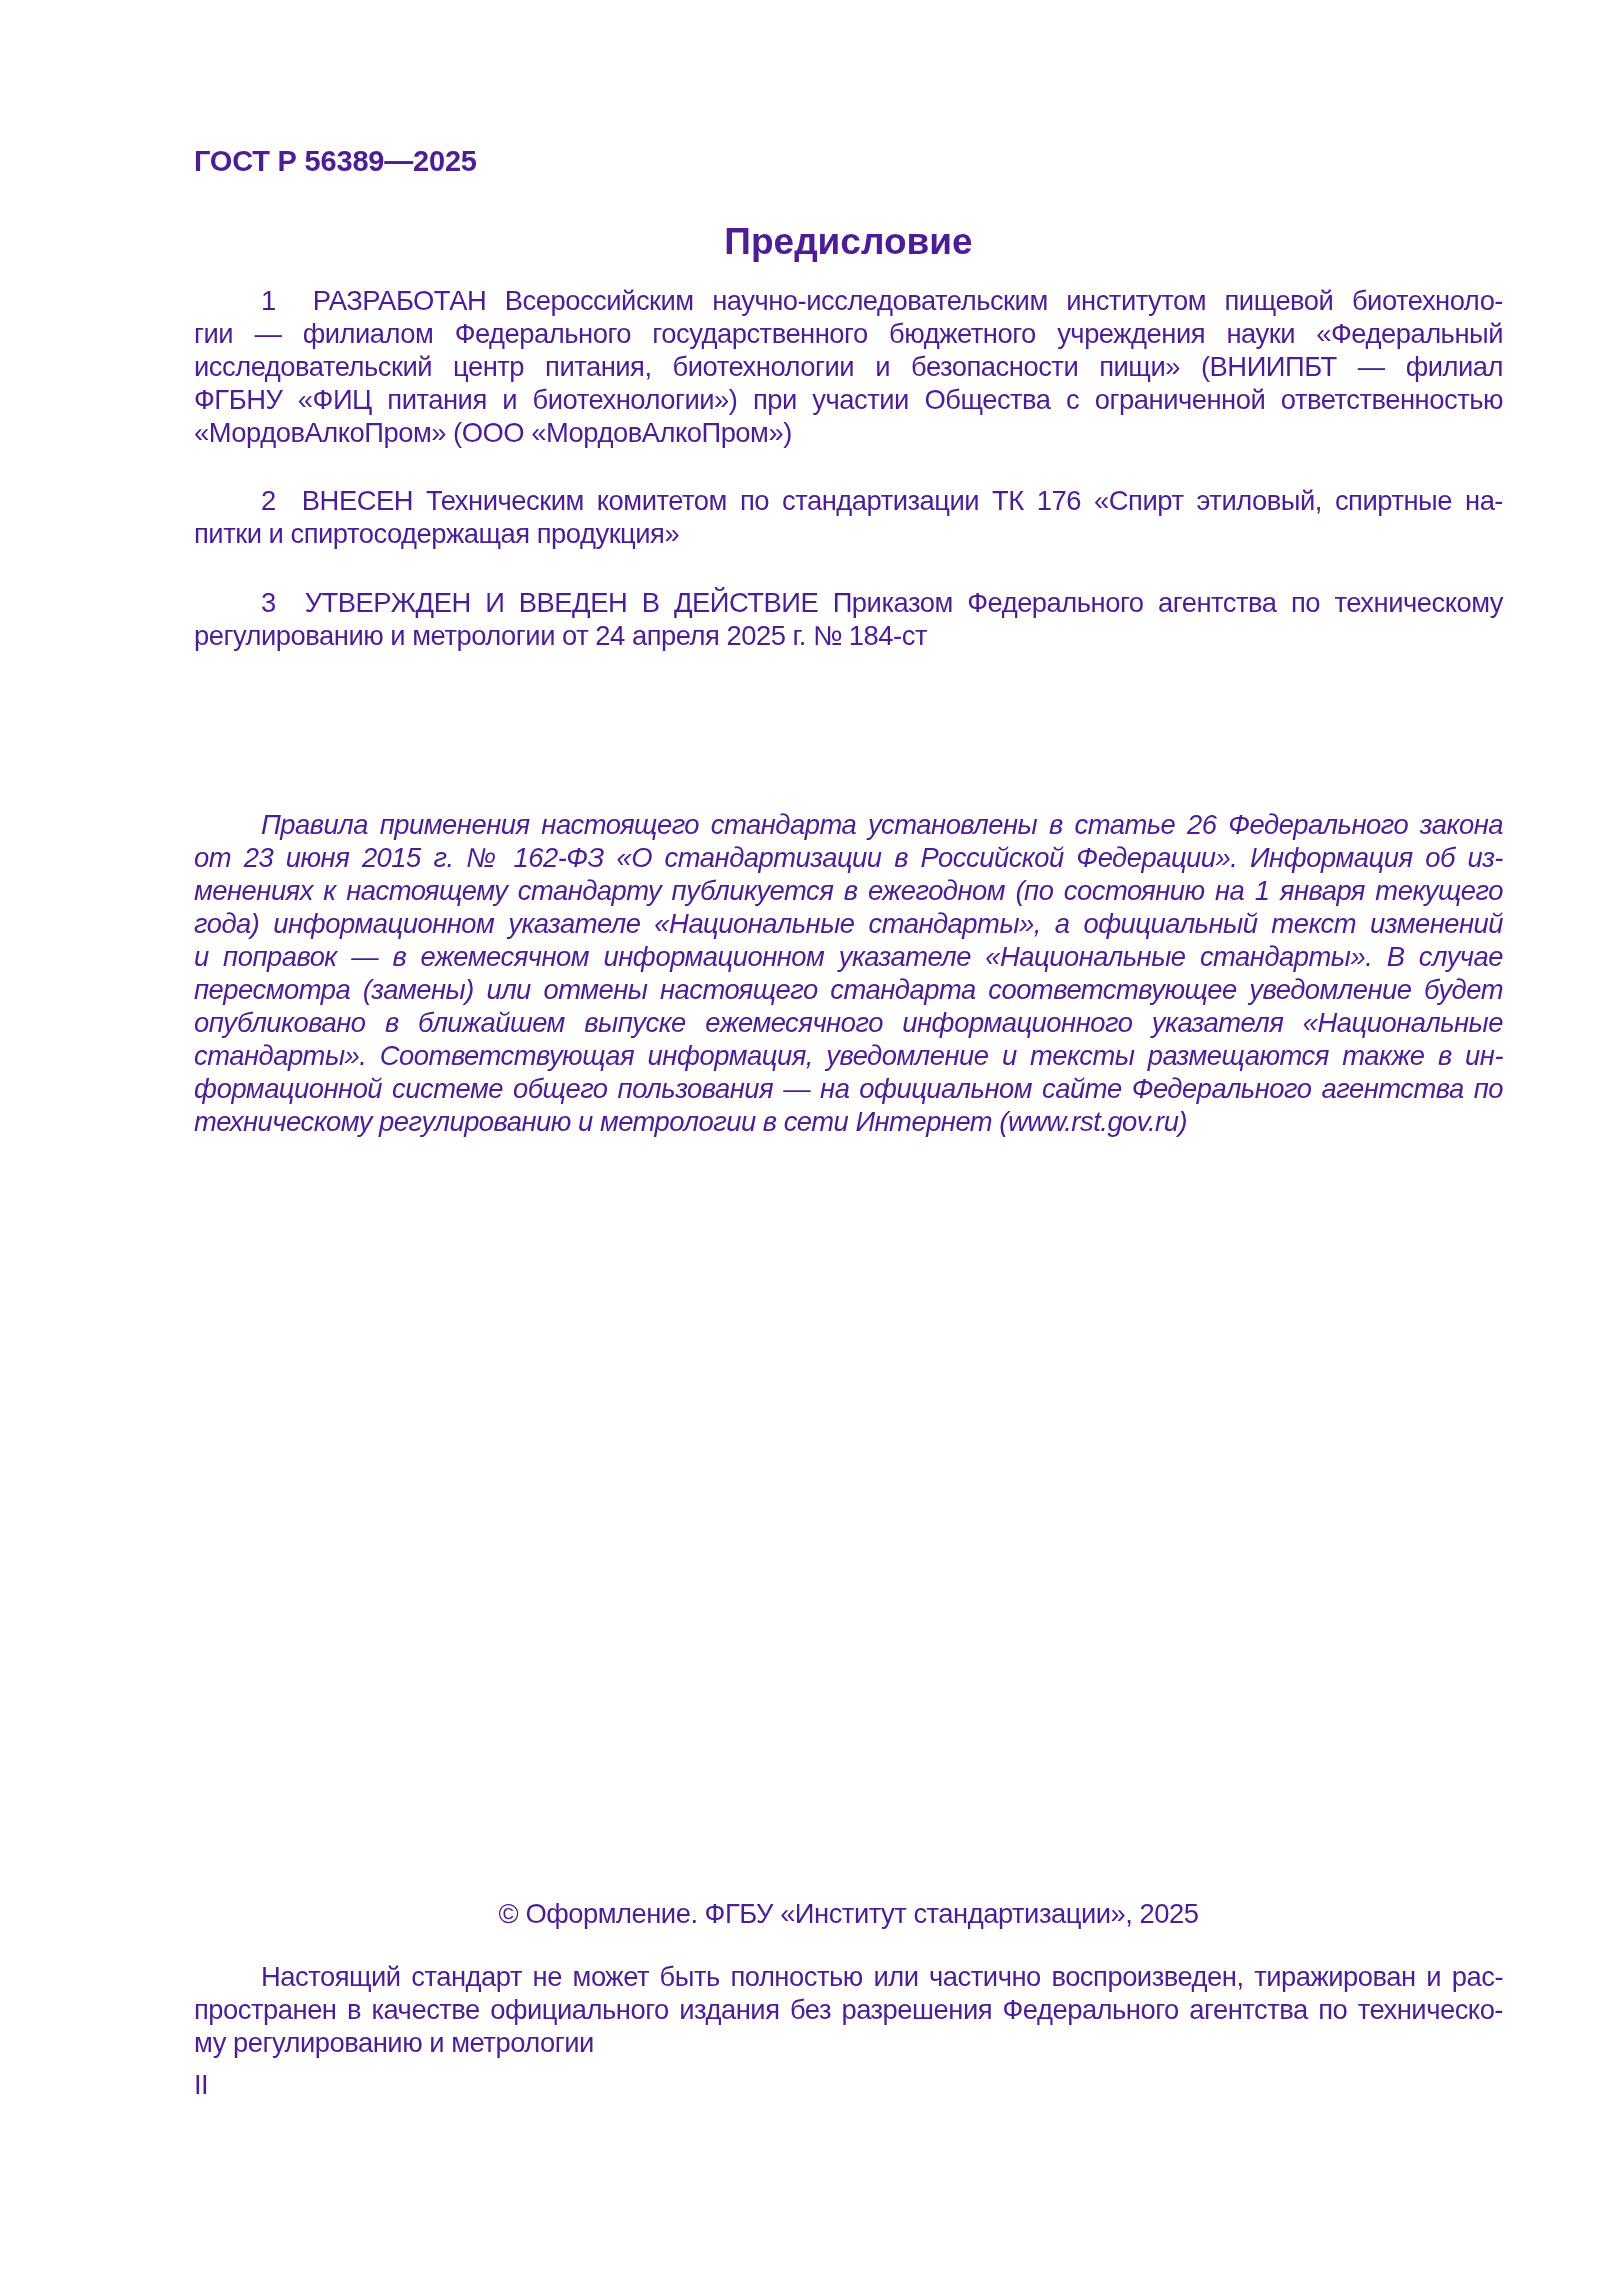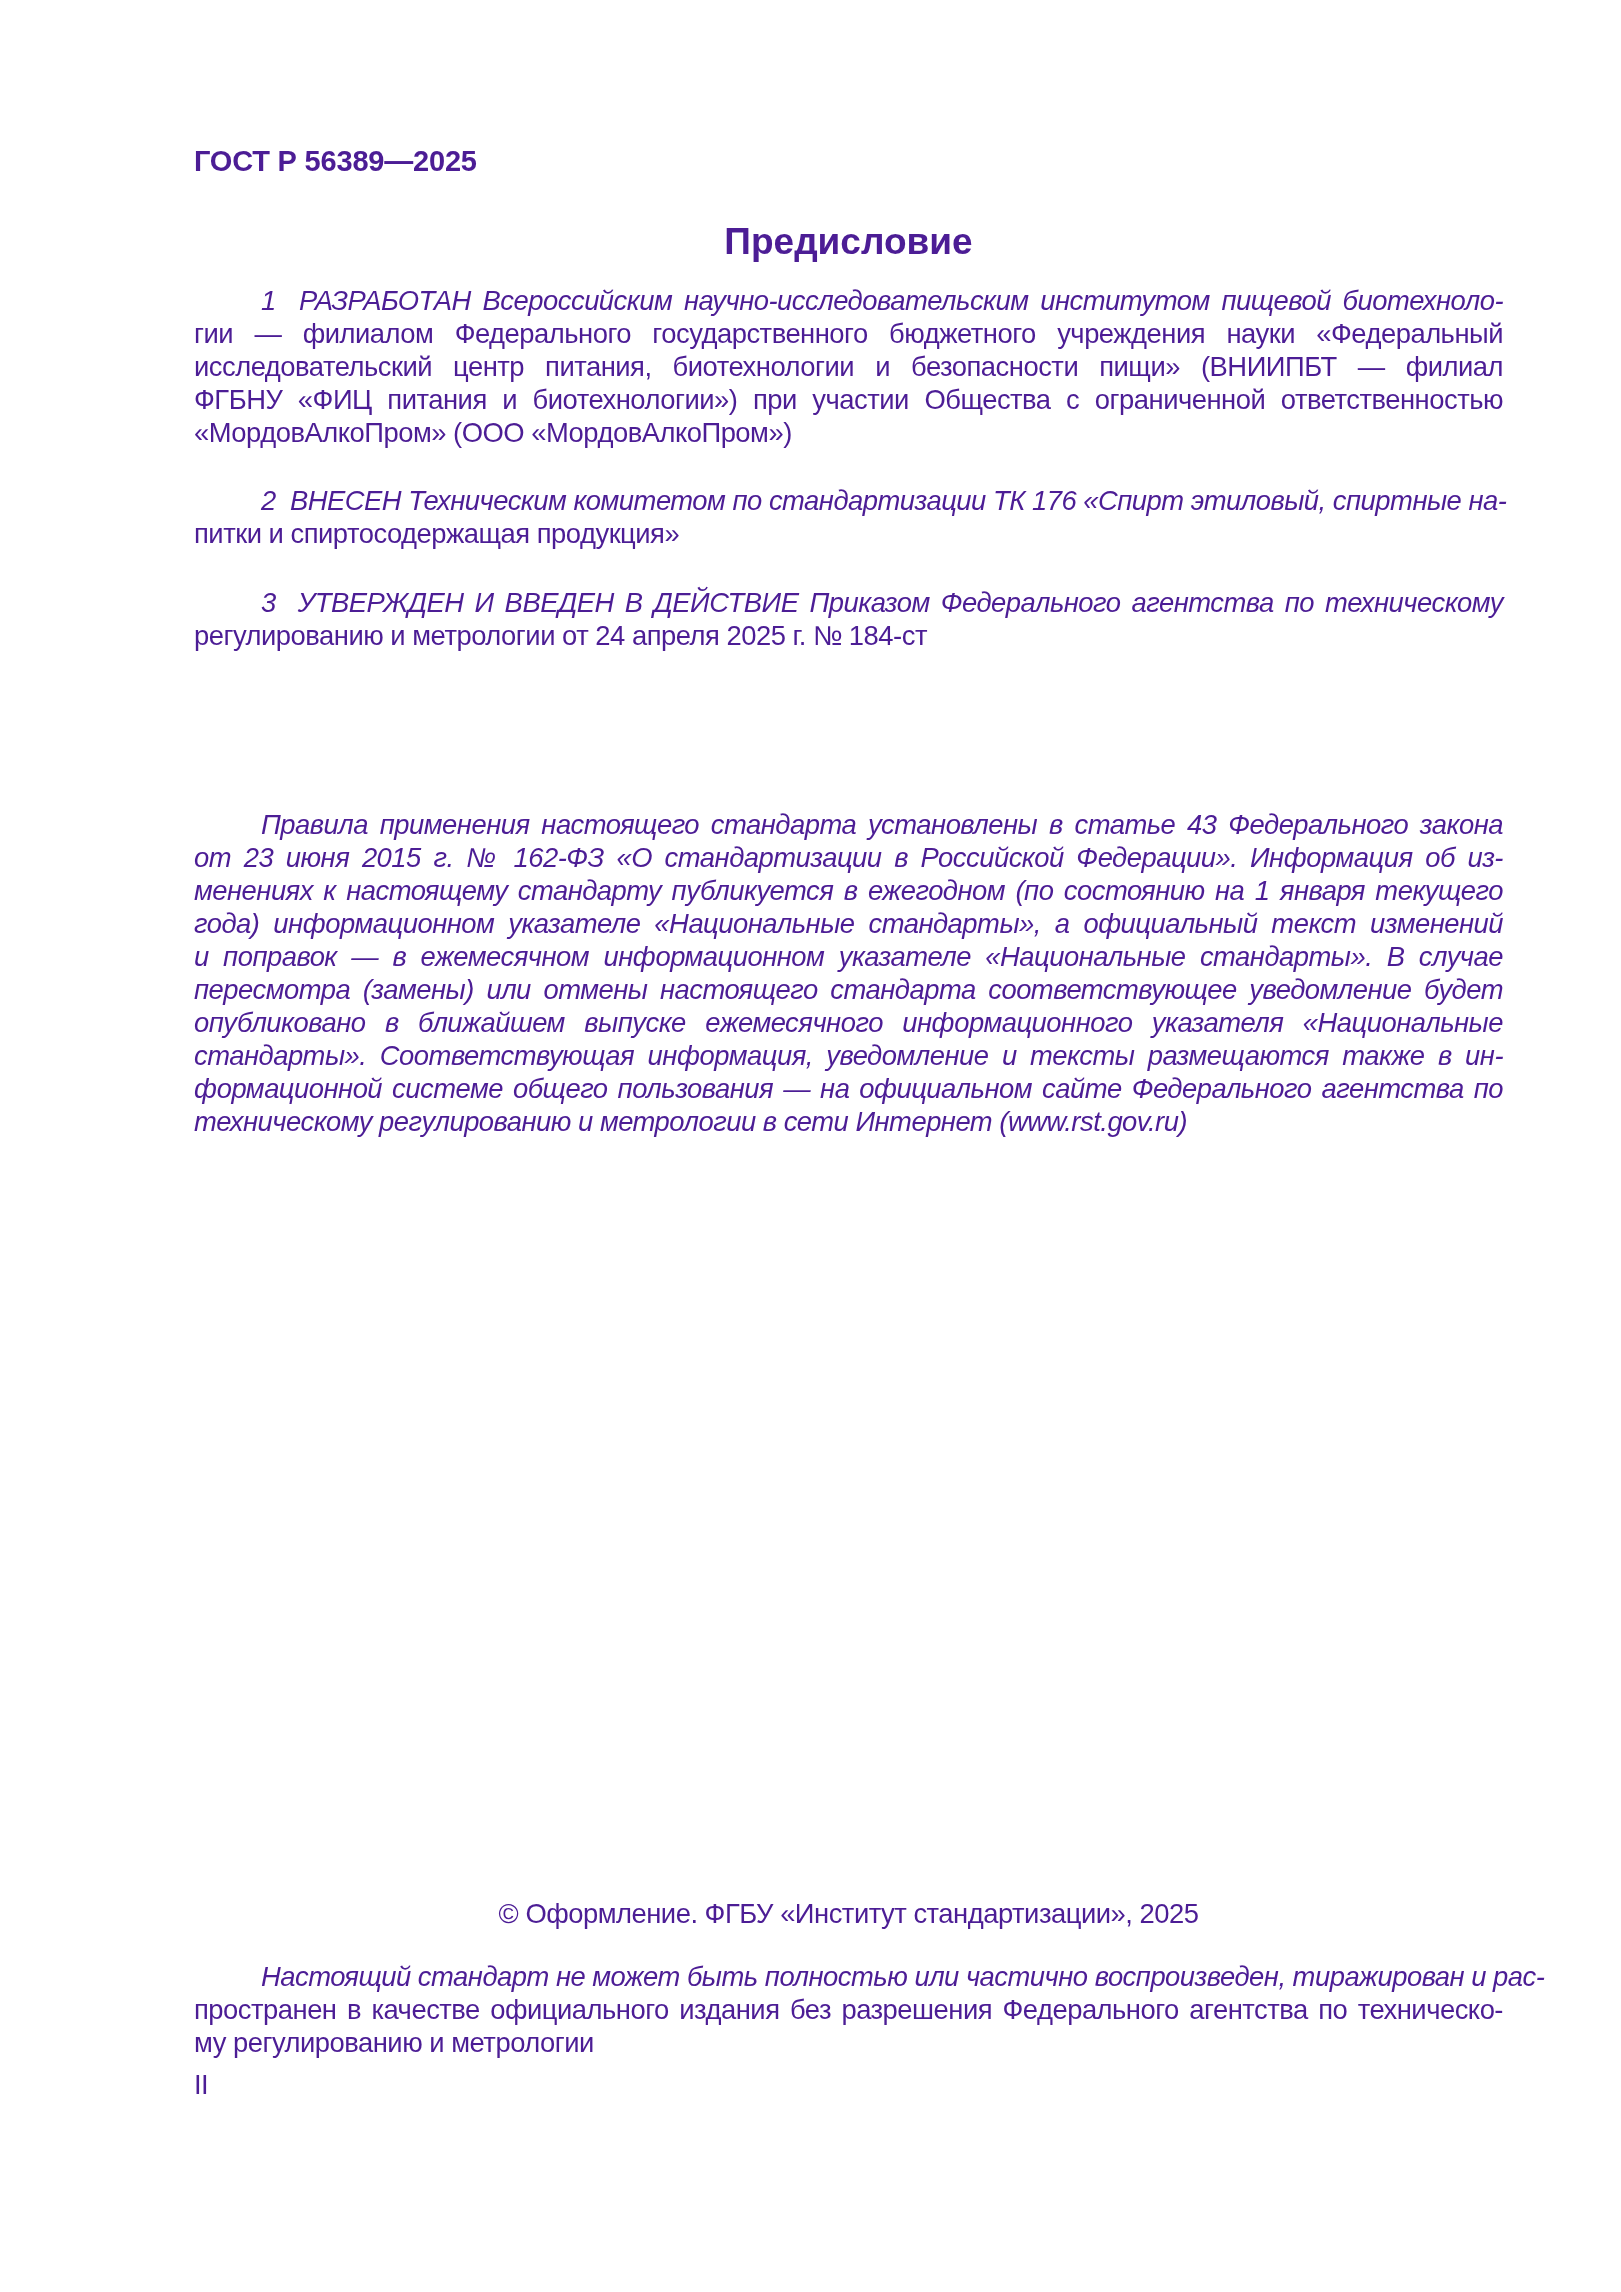--- a/index.html
+++ b/index.html
@@ -10,21 +10,21 @@
     color:#4c1d95;
     font-family:"Liberation Sans",sans-serif;
     font-size:27.4px;
     line-height:33px;
     letter-spacing:-0.5px;
     overflow:hidden;
   }
   .blk{position:absolute;left:194px;width:1309px;}
   .ln{white-space:nowrap;}
   .j{text-align:justify;text-align-last:justify;}
-  .ind{padding-left:67px;font-style:italic;}
+  .ind{padding-left:67px;}
   .designation{top:145px;font-weight:bold;font-size:29px;letter-spacing:-0.2px;}
   .doc-title{top:220px;font-weight:bold;font-size:37px;line-height:43px;text-align:center;letter-spacing:0;margin:0;}
   .p1{top:284px;}
   .p2{top:484px;}
   .p3{top:586px;}
   .p4{top:678px;}
   .legal{top:808px;font-style:italic;}
   .copyright{top:1897px;text-align:center;}
   .repro{top:1960px;}
   .pagenum{top:2068px;}
@@ -51,21 +51,21 @@
     <div class="ln">питки и спиртосодержащая продукция»</div>
   </div>
 
   <div class="blk p3">
     <div class="ln j ind">3&nbsp; УТВЕРЖДЕН И ВВЕДЕН В ДЕЙСТВИЕ Приказом Федерального агентства по техническому</div>
     <div class="ln">регулированию и метрологии от 24 апреля 2025 г. № 184-ст</div>
   </div>
 
 
   <div class="blk legal">
-    <div class="ln j ind">Правила применения настоящего стандарта установлены в статье 43 Федерального закона</div>
+    <div class="ln j ind">Правила применения настоящего стандарта установлены в статье 26 Федерального закона</div>
     <div class="ln j">от 23 июня 2015 г. № 162-ФЗ «О стандартизации в Российской Федерации». Информация об из-</div>
     <div class="ln j">менениях к настоящему стандарту публикуется в ежегодном (по состоянию на 1 января текущего</div>
     <div class="ln j">года) информационном указателе «Национальные стандарты», а официальный текст изменений</div>
     <div class="ln j">и поправок — в ежемесячном информационном указателе «Национальные стандарты». В случае</div>
     <div class="ln j">пересмотра (замены) или отмены настоящего стандарта соответствующее уведомление будет</div>
     <div class="ln j">опубликовано в ближайшем выпуске ежемесячного информационного указателя «Национальные</div>
     <div class="ln j">стандарты». Соответствующая информация, уведомление и тексты размещаются также в ин-</div>
     <div class="ln j">формационной системе общего пользования — на официальном сайте Федерального агентства по</div>
     <div class="ln">техническому регулированию и метрологии в сети Интернет (www.rst.gov.ru)</div>
   </div>

